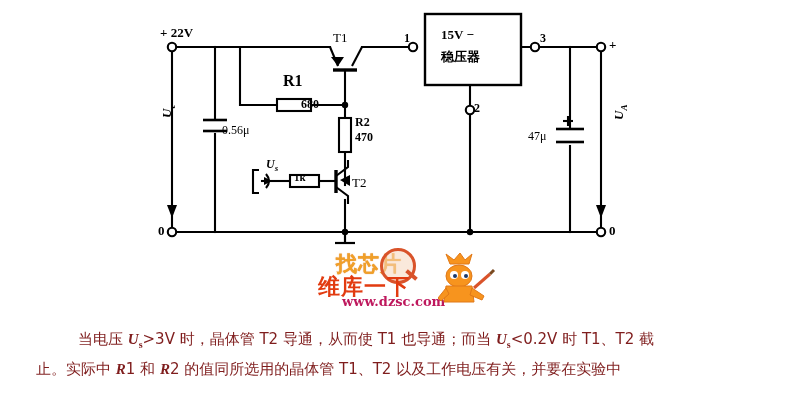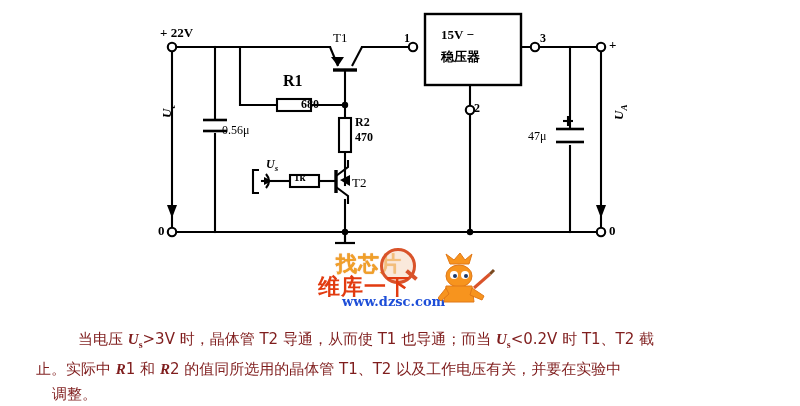--- a/index.html
+++ b/index.html
@@ -42,21 +42,21 @@
   .t-ue sub,.t-ua sub,.t-us sub{font-size:9px;}
 
   
   #watermark{position:absolute;left:318px;top:250px;width:200px;height:58px;}
   .wm-top{position:absolute;left:18px;top:0px;font-size:21px;font-weight:bold;
           color:#f0a028;font-family:"DejaVu Sans", sans-serif;letter-spacing:1px;
           text-shadow:0 0 1px #e07818;}
   .wm-mid{position:absolute;left:0px;top:22px;font-size:22px;font-weight:bold;
           color:#e23b10;font-family:"DejaVu Sans", sans-serif;letter-spacing:1px;}
   .wm-url{position:absolute;left:24px;top:44px;font-size:13px;font-weight:bold;
-          color:#1d4ed8;font-family:"DejaVu Serif", serif;}
+          color:#be185d;font-family:"DejaVu Serif", serif;}
   .wm-mag{position:absolute;left:62px;top:-2px;width:30px;height:30px;border-radius:50%;
           border:3px solid #d9532a;background:rgba(245,215,190,.55);}
   .wm-mag:after{content:"";position:absolute;left:22px;top:22px;width:13px;height:4px;
           background:#d9532a;transform:rotate(40deg);}
   .wm-figure{position:absolute;left:120px;top:2px;width:58px;height:54px;}
 
   
   #bodytext{position:absolute;left:0;top:312px;width:800px;}
   .para{font-size:15px;line-height:25px;color:#7f1d1d;
         font-family:"DejaVu Sans", sans-serif;}
@@ -223,17 +223,16 @@
         </g>
       <path d="M36,36 L52,22" stroke="#d9532a" stroke-width="3" fill="none"></path>
       <path d="M52,22 L56,18" stroke="#7a4a20" stroke-width="3" fill="none"></path>
     </svg>
   </div>
 
   <div id="bodytext">
     <p class="para">
       <span class="ln l1"><span>当电压 </span><span class="it"><span>U</span><sub>s</sub></span><span>&gt;3V 时，晶体管 T2 导通，从而使 T1 也导通；而当 </span><span class="it"><span>U</span><sub>s</sub></span><span>&lt;0.2V 时 T1、T2 截</span></span>
       <span class="ln l2"><span>止。实际中 </span><span class="it">R</span><span>1 和 </span><span class="it">R</span><span>2 的值同所选用的晶体管 T1、T2 以及工作电压有关，并要在实验中</span></span>
-      <span class="ln l3">调整。</span>
     </p>
   </div>
 
 </div>
 
 </body></html>

